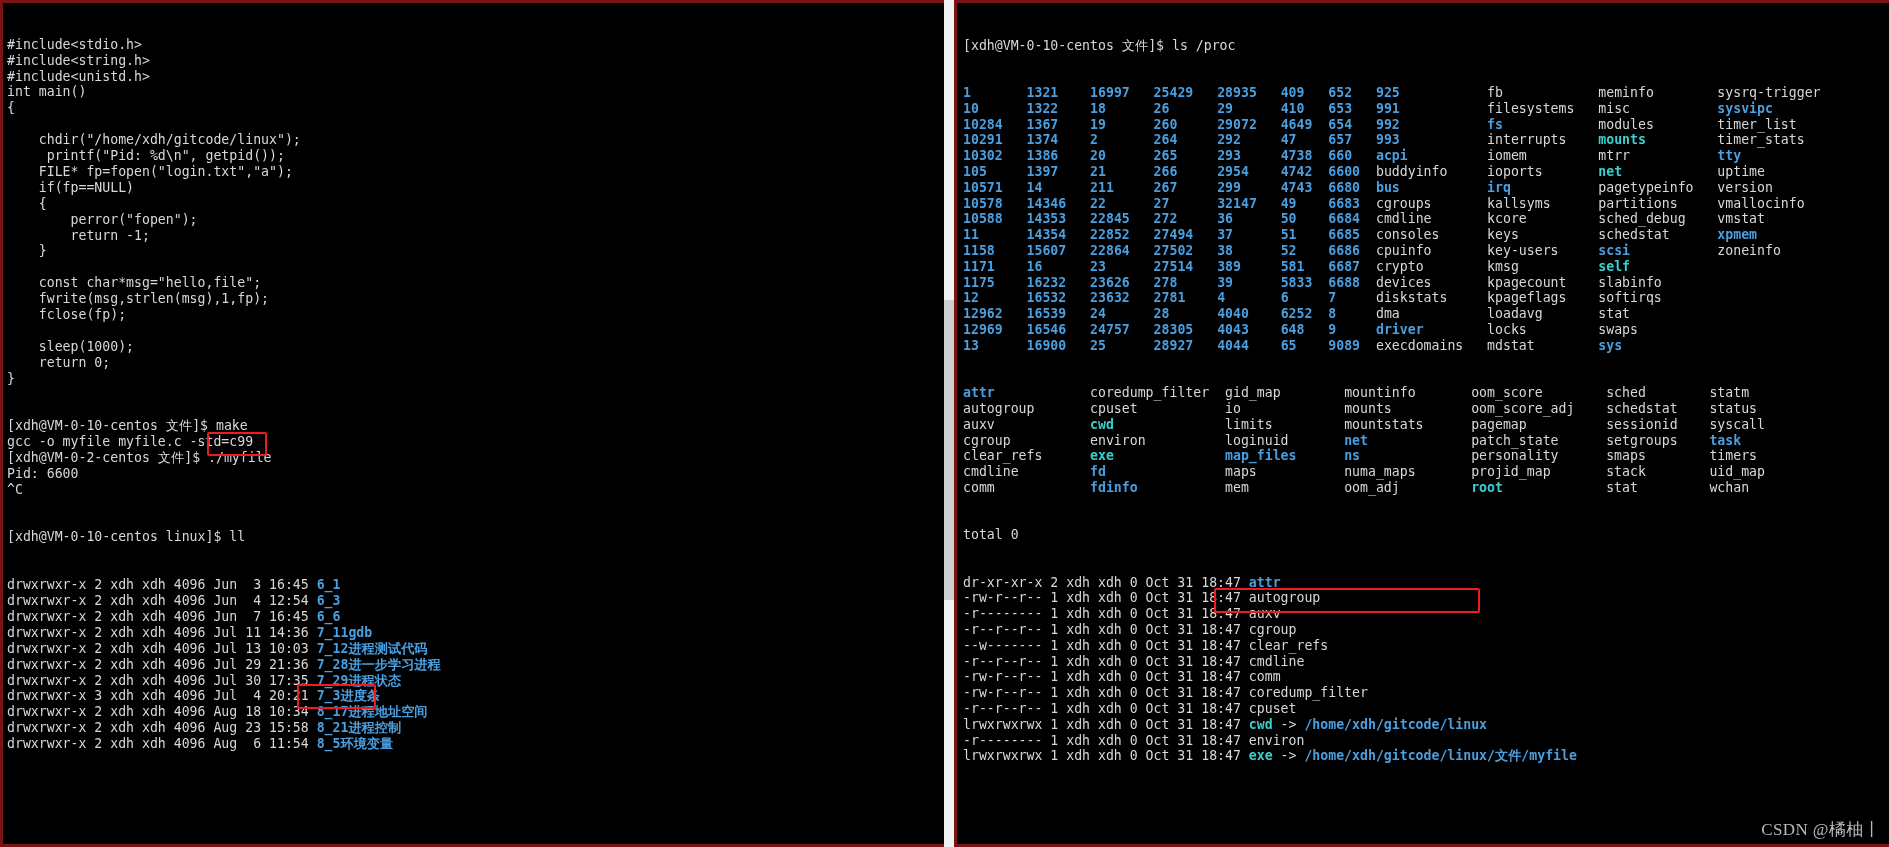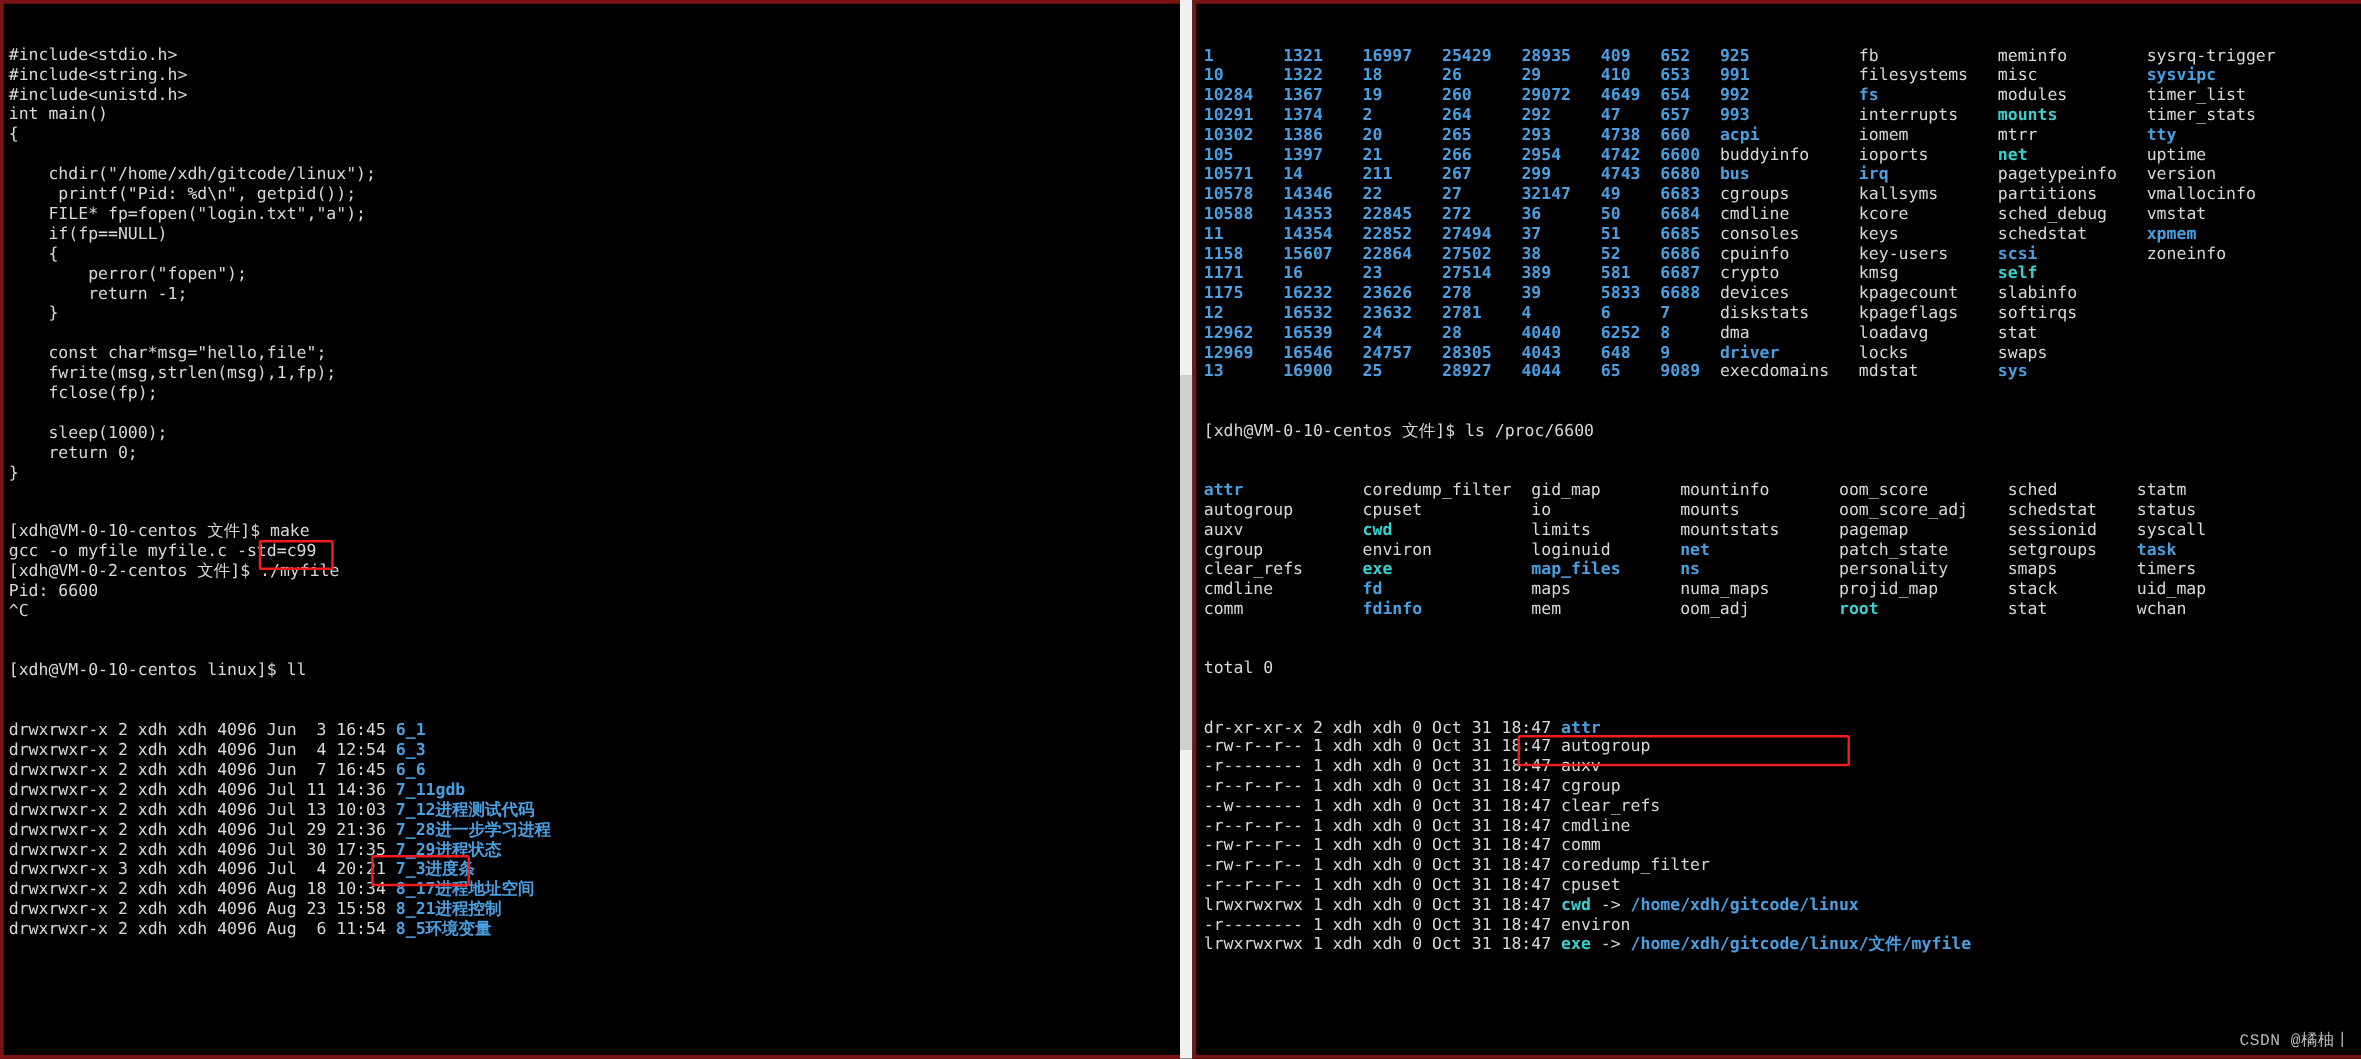--- a/index.html
+++ b/index.html
@@ -24,22 +24,22 @@
   .row{white-space:pre;height:15.9px;}
   .rrow{white-space:pre;height:15.8px;}
 
   .w{color:#d8d8d8;}         
   .blue{color:#4a9fe0;font-weight:bold;}   
   .cyan{color:#3ad0d0;font-weight:bold;}
 
   
   .hl{position:absolute;border:2.5px solid #ee1c1c;border-radius:2px;pointer-events:none;}
 
-  .wm{position:absolute;right:8px;bottom:6px;color:#b9b9b9;font-size:13px;
-      font-family:Liberation Mono, monospace;letter-spacing:.4px;}
+  .wm{position:absolute;right:8px;bottom:6px;color:#b9b9b9;font-size:17px;
+      font-family:Liberation Serif, serif;letter-spacing:.4px;}
 </style>
 </head>
 <body>
 
 <div class="screen">
 
   <div class="pane-left">
     <div class="lines l">
       <div id="left-code"><div class="row w">#include&lt;stdio.h&gt;</div><div class="row w">#include&lt;string.h&gt;</div><div class="row w">#include&lt;unistd.h&gt;</div><div class="row w">int main()</div><div class="row w">{</div><div class="row w"> </div><div class="row w">    chdir("/home/xdh/gitcode/linux");</div><div class="row w">     printf("Pid: %d\n", getpid());</div><div class="row w">    FILE* fp=fopen("login.txt","a");</div><div class="row w">    if(fp==NULL)</div><div class="row w">    {</div><div class="row w">        perror("fopen");</div><div class="row w">        return -1;</div><div class="row w">    }</div><div class="row w"> </div><div class="row w">    const char*msg="hello,file";</div><div class="row w">    fwrite(msg,strlen(msg),1,fp);</div><div class="row w">    fclose(fp);</div><div class="row w"> </div><div class="row w">    sleep(1000);</div><div class="row w">    return 0;</div><div class="row w">}</div></div>
       <div id="left-shell"><div class="row w">[xdh@VM-0-10-centos 文件]$ make</div><div class="row w">gcc -o myfile myfile.c -std=c99</div><div class="row w">[xdh@VM-0-2-centos 文件]$ ./myfile</div><div class="row w">Pid: 6600</div><div class="row w">^C</div></div>
@@ -49,22 +49,22 @@
     <div class="hl" style="left:204px;top:429px;width:56px;height:20px;"></div>
     <div class="hl" style="left:294px;top:681px;width:75px;height:21px;"></div>
   </div>
 
   <div class="pane-right">
     <div class="gutter">
       <div class="gutter-thumb"></div>
     </div>
     <div class="rterm">
       <div class="lines r">
+        <div class="rrow"><span class="w">[xdh@VM-0-10-centos 文件]$ ls /proc</span></div>
         <div id="proc-grid"><div class="rrow"><span class="blue">1       </span><span class="blue">1321    </span><span class="blue">16997   </span><span class="blue">25429   </span><span class="blue">28935   </span><span class="blue">409   </span><span class="blue">652   </span><span class="blue">925           </span><span class="w">fb            </span><span class="w">meminfo        </span><span class="w">sysrq-trigger </span></div><div class="rrow"><span class="blue">10      </span><span class="blue">1322    </span><span class="blue">18      </span><span class="blue">26      </span><span class="blue">29      </span><span class="blue">410   </span><span class="blue">653   </span><span class="blue">991           </span><span class="w">filesystems   </span><span class="w">misc           </span><span class="blue">sysvipc       </span></div><div class="rrow"><span class="blue">10284   </span><span class="blue">1367    </span><span class="blue">19      </span><span class="blue">260     </span><span class="blue">29072   </span><span class="blue">4649  </span><span class="blue">654   </span><span class="blue">992           </span><span class="blue">fs            </span><span class="w">modules        </span><span class="w">timer_list    </span></div><div class="rrow"><span class="blue">10291   </span><span class="blue">1374    </span><span class="blue">2       </span><span class="blue">264     </span><span class="blue">292     </span><span class="blue">47    </span><span class="blue">657   </span><span class="blue">993           </span><span class="w">interrupts    </span><span class="cyan">mounts         </span><span class="w">timer_stats   </span></div><div class="rrow"><span class="blue">10302   </span><span class="blue">1386    </span><span class="blue">20      </span><span class="blue">265     </span><span class="blue">293     </span><span class="blue">4738  </span><span class="blue">660   </span><span class="blue">acpi          </span><span class="w">iomem         </span><span class="w">mtrr           </span><span class="blue">tty           </span></div><div class="rrow"><span class="blue">105     </span><span class="blue">1397    </span><span class="blue">21      </span><span class="blue">266     </span><span class="blue">2954    </span><span class="blue">4742  </span><span class="blue">6600  </span><span class="w">buddyinfo     </span><span class="w">ioports       </span><span class="cyan">net            </span><span class="w">uptime        </span></div><div class="rrow"><span class="blue">10571   </span><span class="blue">14      </span><span class="blue">211     </span><span class="blue">267     </span><span class="blue">299     </span><span class="blue">4743  </span><span class="blue">6680  </span><span class="blue">bus           </span><span class="blue">irq           </span><span class="w">pagetypeinfo   </span><span class="w">version       </span></div><div class="rrow"><span class="blue">10578   </span><span class="blue">14346   </span><span class="blue">22      </span><span class="blue">27      </span><span class="blue">32147   </span><span class="blue">49    </span><span class="blue">6683  </span><span class="w">cgroups       </span><span class="w">kallsyms      </span><span class="w">partitions     </span><span class="w">vmallocinfo   </span></div><div class="rrow"><span class="blue">10588   </span><span class="blue">14353   </span><span class="blue">22845   </span><span class="blue">272     </span><span class="blue">36      </span><span class="blue">50    </span><span class="blue">6684  </span><span class="w">cmdline       </span><span class="w">kcore         </span><span class="w">sched_debug    </span><span class="w">vmstat        </span></div><div class="rrow"><span class="blue">11      </span><span class="blue">14354   </span><span class="blue">22852   </span><span class="blue">27494   </span><span class="blue">37      </span><span class="blue">51    </span><span class="blue">6685  </span><span class="w">consoles      </span><span class="w">keys          </span><span class="w">schedstat      </span><span class="blue">xpmem         </span></div><div class="rrow"><span class="blue">1158    </span><span class="blue">15607   </span><span class="blue">22864   </span><span class="blue">27502   </span><span class="blue">38      </span><span class="blue">52    </span><span class="blue">6686  </span><span class="w">cpuinfo       </span><span class="w">key-users     </span><span class="blue">scsi           </span><span class="w">zoneinfo      </span></div><div class="rrow"><span class="blue">1171    </span><span class="blue">16      </span><span class="blue">23      </span><span class="blue">27514   </span><span class="blue">389     </span><span class="blue">581   </span><span class="blue">6687  </span><span class="w">crypto        </span><span class="w">kmsg          </span><span class="cyan">self           </span><span class="w">              </span></div><div class="rrow"><span class="blue">1175    </span><span class="blue">16232   </span><span class="blue">23626   </span><span class="blue">278     </span><span class="blue">39      </span><span class="blue">5833  </span><span class="blue">6688  </span><span class="w">devices       </span><span class="w">kpagecount    </span><span class="w">slabinfo       </span><span class="w">              </span></div><div class="rrow"><span class="blue">12      </span><span class="blue">16532   </span><span class="blue">23632   </span><span class="blue">2781    </span><span class="blue">4       </span><span class="blue">6     </span><span class="blue">7     </span><span class="w">diskstats     </span><span class="w">kpageflags    </span><span class="w">softirqs       </span><span class="w">              </span></div><div class="rrow"><span class="blue">12962   </span><span class="blue">16539   </span><span class="blue">24      </span><span class="blue">28      </span><span class="blue">4040    </span><span class="blue">6252  </span><span class="blue">8     </span><span class="w">dma           </span><span class="w">loadavg       </span><span class="w">stat           </span><span class="w">              </span></div><div class="rrow"><span class="blue">12969   </span><span class="blue">16546   </span><span class="blue">24757   </span><span class="blue">28305   </span><span class="blue">4043    </span><span class="blue">648   </span><span class="blue">9     </span><span class="blue">driver        </span><span class="w">locks         </span><span class="w">swaps          </span><span class="w">              </span></div><div class="rrow"><span class="blue">13      </span><span class="blue">16900   </span><span class="blue">25      </span><span class="blue">28927   </span><span class="blue">4044    </span><span class="blue">65    </span><span class="blue">9089  </span><span class="w">execdomains   </span><span class="w">mdstat        </span><span class="blue">sys            </span><span class="w">              </span></div></div>
-        <div class="rrow"><span class="w">[xdh@VM-0-10-centos 文件]$ ls /proc/6600</span></div>
         <div id="proc6600-grid"><div class="rrow"><span class="blue">attr            </span><span class="w">coredump_filter  </span><span class="w">gid_map        </span><span class="w">mountinfo       </span><span class="w">oom_score        </span><span class="w">sched        </span><span class="w">statm       </span></div><div class="rrow"><span class="w">autogroup       </span><span class="w">cpuset           </span><span class="w">io             </span><span class="w">mounts          </span><span class="w">oom_score_adj    </span><span class="w">schedstat    </span><span class="w">status      </span></div><div class="rrow"><span class="w">auxv            </span><span class="cyan">cwd              </span><span class="w">limits         </span><span class="w">mountstats      </span><span class="w">pagemap          </span><span class="w">sessionid    </span><span class="w">syscall     </span></div><div class="rrow"><span class="w">cgroup          </span><span class="w">environ          </span><span class="w">loginuid       </span><span class="blue">net             </span><span class="w">patch_state      </span><span class="w">setgroups    </span><span class="blue">task        </span></div><div class="rrow"><span class="w">clear_refs      </span><span class="cyan">exe              </span><span class="blue">map_files      </span><span class="blue">ns              </span><span class="w">personality      </span><span class="w">smaps        </span><span class="w">timers      </span></div><div class="rrow"><span class="w">cmdline         </span><span class="blue">fd               </span><span class="w">maps           </span><span class="w">numa_maps       </span><span class="w">projid_map       </span><span class="w">stack        </span><span class="w">uid_map     </span></div><div class="rrow"><span class="w">comm            </span><span class="blue">fdinfo           </span><span class="w">mem            </span><span class="w">oom_adj         </span><span class="cyan">root             </span><span class="w">stat         </span><span class="w">wchan       </span></div></div>
         <div class="rrow"><span class="w">total 0</span></div>
         <div id="long-listing"><div class="rrow"><span class="w">dr-xr-xr-x 2 xdh xdh 0 Oct 31 18:47 </span><span class="blue">attr</span></div><div class="rrow"><span class="w">-rw-r--r-- 1 xdh xdh 0 Oct 31 18:47 </span><span class="w">autogroup</span></div><div class="rrow"><span class="w">-r-------- 1 xdh xdh 0 Oct 31 18:47 </span><span class="w">auxv</span></div><div class="rrow"><span class="w">-r--r--r-- 1 xdh xdh 0 Oct 31 18:47 </span><span class="w">cgroup</span></div><div class="rrow"><span class="w">--w------- 1 xdh xdh 0 Oct 31 18:47 </span><span class="w">clear_refs</span></div><div class="rrow"><span class="w">-r--r--r-- 1 xdh xdh 0 Oct 31 18:47 </span><span class="w">cmdline</span></div><div class="rrow"><span class="w">-rw-r--r-- 1 xdh xdh 0 Oct 31 18:47 </span><span class="w">comm</span></div><div class="rrow"><span class="w">-rw-r--r-- 1 xdh xdh 0 Oct 31 18:47 </span><span class="w">coredump_filter</span></div><div class="rrow"><span class="w">-r--r--r-- 1 xdh xdh 0 Oct 31 18:47 </span><span class="w">cpuset</span></div><div class="rrow"><span class="w">lrwxrwxrwx 1 xdh xdh 0 Oct 31 18:47 </span><span class="cyan">cwd</span><span class="w"> -&gt; </span><span class="blue">/home/xdh/gitcode/linux</span></div><div class="rrow"><span class="w">-r-------- 1 xdh xdh 0 Oct 31 18:47 </span><span class="w">environ</span></div><div class="rrow"><span class="w">lrwxrwxrwx 1 xdh xdh 0 Oct 31 18:47 </span><span class="cyan">exe</span><span class="w"> -&gt; </span><span class="blue">/home/xdh/gitcode/linux/文件/myfile</span></div></div>
       </div>
       <div class="hl" style="left:257px;top:585px;width:262px;height:21px;"></div>
     </div>
     <div class="wm">CSDN @橘柚丨</div>
   </div>
 
 </div>

